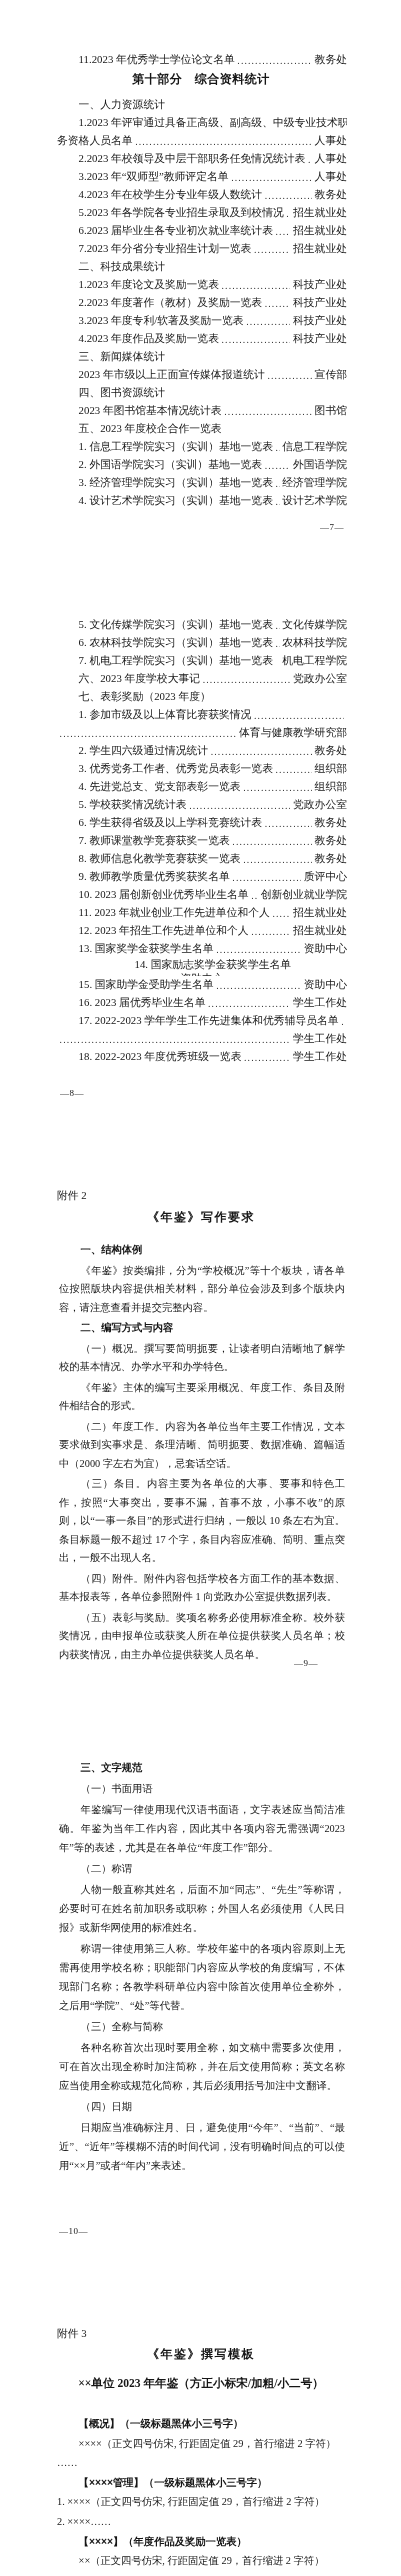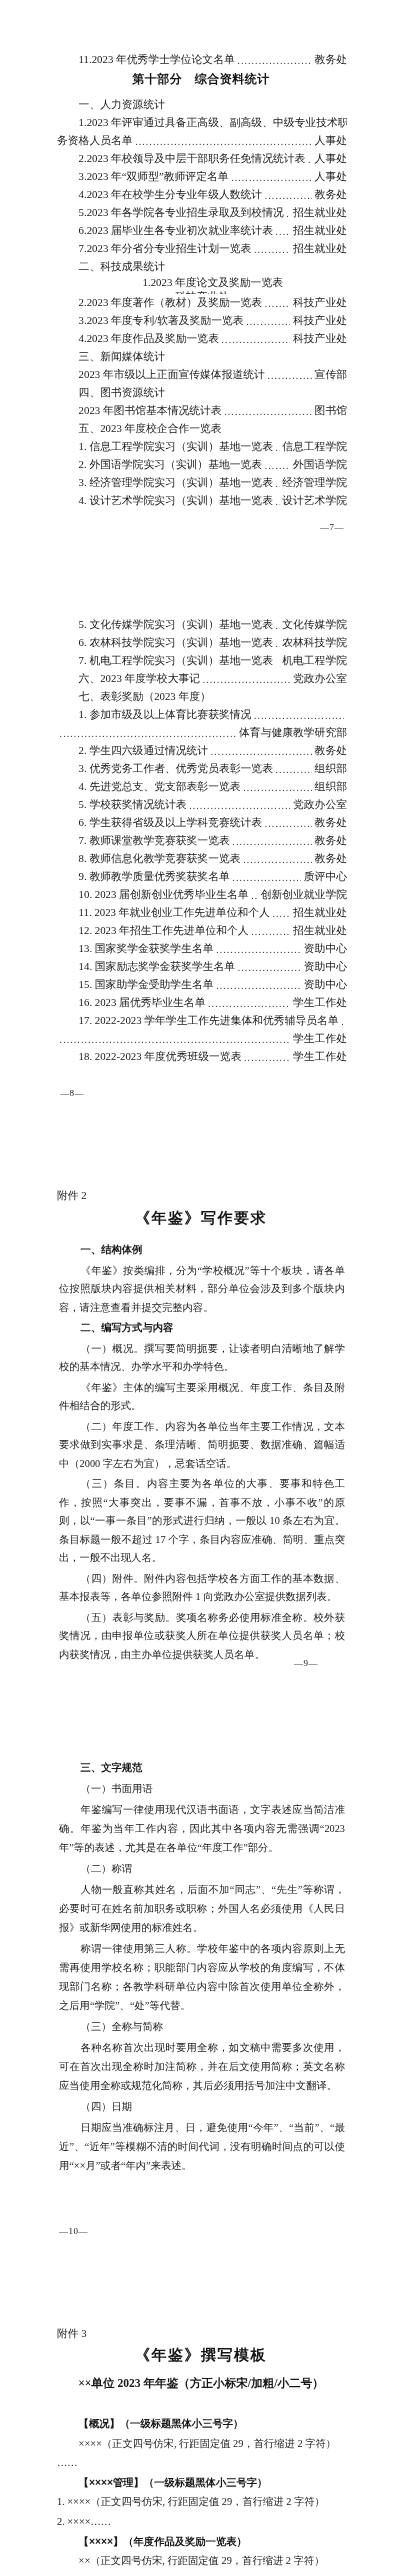--- a/index.html
+++ b/index.html
@@ -14,21 +14,21 @@
   .tt.ind{margin-left:21.6px;}
   .ldr{flex:1 1 auto;overflow:hidden;margin:0 2.6px;height:100%;display:flex;align-items:center;}
   .ldr::after{content:"..........................................................................................................................................";
     font-size:9.8px;letter-spacing:1.1px;color:#222;}
   .ldr.blank::after{content:"";}
   .td{flex:0 0 auto;}
   
   .part-heading{font-family:"Liberation Sans",sans-serif;font-weight:700;font-size:12px;
     text-align:center;letter-spacing:0.5px;}
   .att-label{font-size:10.8px;}
-  .att-title{font-weight:700;font-size:15px;text-align:center;letter-spacing:1.5px;}
+  .att-title{font-weight:700;font-size:12px;text-align:center;letter-spacing:1.5px;}
   .doc-title{font-weight:700;font-size:11.6px;text-align:center;}
   
   .pblock{text-align:justify;font-size:10.3px;}
   .pblock > div, .pblock > p{margin:2px;padding:0;}
   .hsan{font-family:"Liberation Sans",sans-serif;font-weight:700;text-indent:21.6px;text-align:left;}
   .sub{text-indent:21.6px;text-align:left;}
   .para{text-indent:21.6px;}
   #att2-body{line-height:18.5px;}
   #p4-body{line-height:19px;}
   
@@ -93,21 +93,21 @@
         <span class="td">招生就业处</span>
       </div>
       <div class="trow" style="height: 18px;">
         <span class="tt ind">7.2023 年分省分专业招生计划一览表</span>
         <span class="ldr"></span>
         <span class="td">招生就业处</span>
       </div>
       <div class="trow" style="height: 18px;">
         <span class="tt ind">二、科技成果统计</span>
       </div>
-      <div class="trow" style="height: 18px; flex-direction: column;">
+      <div class="trow" style="height: 18px;">
         <span class="tt ind">1.2023 年度论文及奖励一览表</span>
         <span class="ldr"></span>
         <span class="td">科技产业处</span>
       </div>
       <div class="trow" style="height: 18px;">
         <span class="tt ind">2.2023 年度著作（教材）及奖励一览表</span>
         <span class="ldr"></span>
         <span class="td">科技产业处</span>
       </div>
       <div class="trow" style="height: 18px;">
@@ -249,21 +249,21 @@
       <div class="trow" style="height: 18px;">
         <span class="tt ind">12. 2023 年招生工作先进单位和个人</span>
         <span class="ldr"></span>
         <span class="td">招生就业处</span>
       </div>
       <div class="trow" style="height: 18px;">
         <span class="tt ind">13. 国家奖学金获奖学生名单</span>
         <span class="ldr"></span>
         <span class="td">资助中心</span>
       </div>
-      <div class="trow" style="height: 18px;">
+      <div class="trow" style="height: 18px; flex-direction: column;">
         <span class="tt ind">14. 国家励志奖学金获奖学生名单</span>
         <span class="ldr"></span>
         <span class="td">资助中心</span>
       </div>
       <div class="trow" style="height: 18px;">
         <span class="tt ind">15. 国家助学金受助学生名单</span>
         <span class="ldr"></span>
         <span class="td">资助中心</span>
       </div>
       <div class="trow" style="height: 18px;">

